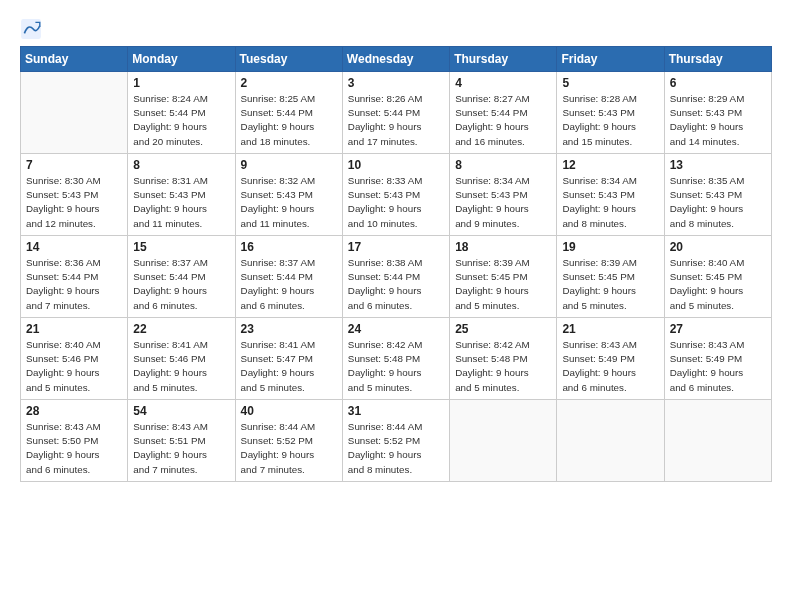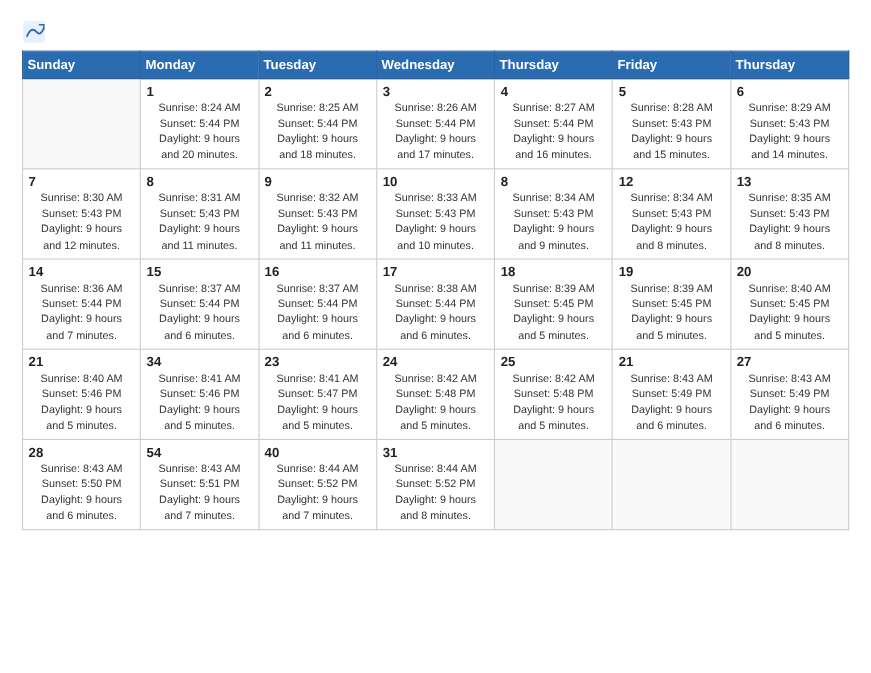--- a/index.html
+++ b/index.html
@@ -86,21 +86,20 @@
     .day-num {
       font-weight: bold;
       font-size: 12px;
       color: #222;
       margin-bottom: 2px;
     }
     .day-info {
       font-size: 9.8px;
       color: #333;
       line-height: 1.45;
-      text-align: center;
     }
     .empty-cell {
       background: #f9f9f9;
     }
     .last-row td {
       height: 78px;
     }
   </style>
 </head>
 <body>
@@ -223,21 +222,21 @@
             <div class="day-num">20</div>
             <div class="day-info">Sunrise: 8:40 AM<br>Sunset: 5:45 PM<br>Daylight: 9 hours<br>and 5 minutes.</div>
           </td>
         </tr>
         <tr>
           <td>
             <div class="day-num">21</div>
             <div class="day-info">Sunrise: 8:40 AM<br>Sunset: 5:46 PM<br>Daylight: 9 hours<br>and 5 minutes.</div>
           </td>
           <td>
-            <div class="day-num">34</div>
+            <div class="day-num">22</div>
             <div class="day-info">Sunrise: 8:41 AM<br>Sunset: 5:46 PM<br>Daylight: 9 hours<br>and 5 minutes.</div>
           </td>
           <td>
             <div class="day-num">23</div>
             <div class="day-info">Sunrise: 8:41 AM<br>Sunset: 5:47 PM<br>Daylight: 9 hours<br>and 5 minutes.</div>
           </td>
           <td>
             <div class="day-num">24</div>
             <div class="day-info">Sunrise: 8:42 AM<br>Sunset: 5:48 PM<br>Daylight: 9 hours<br>and 5 minutes.</div>
           </td>

